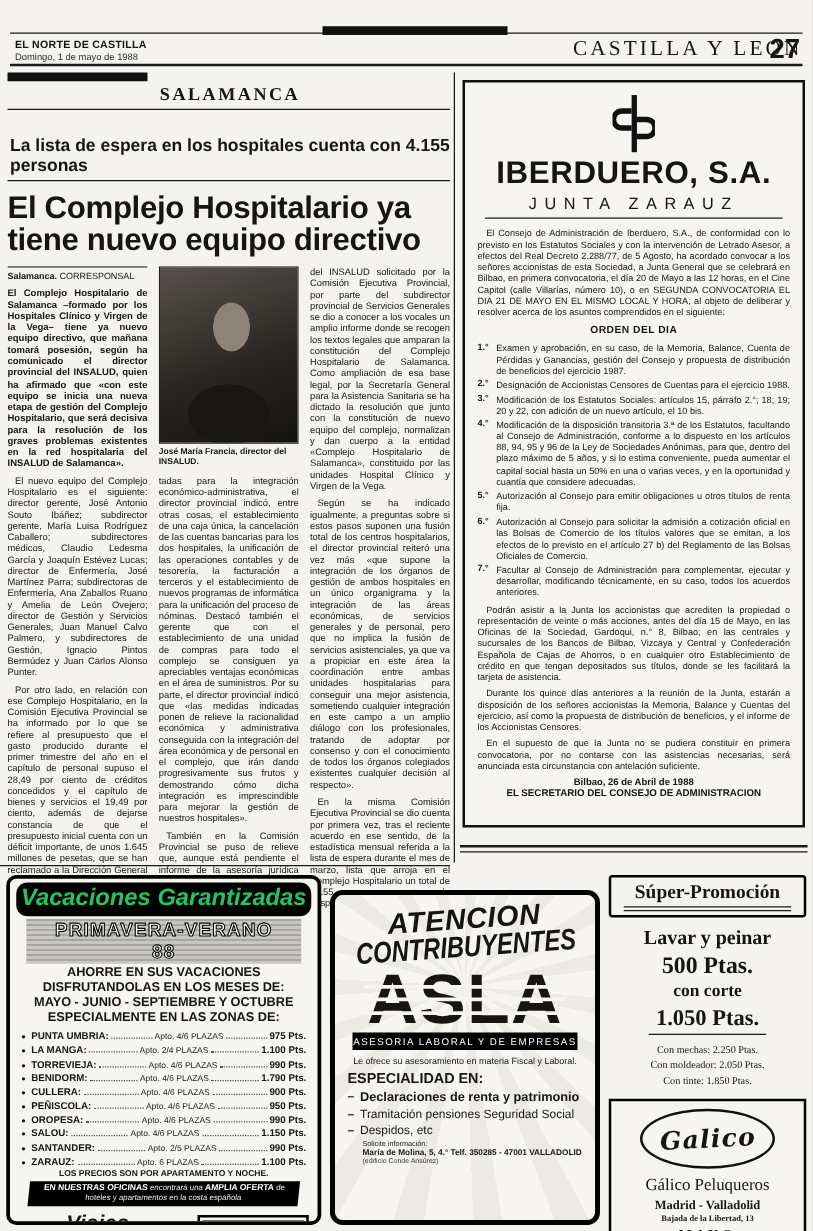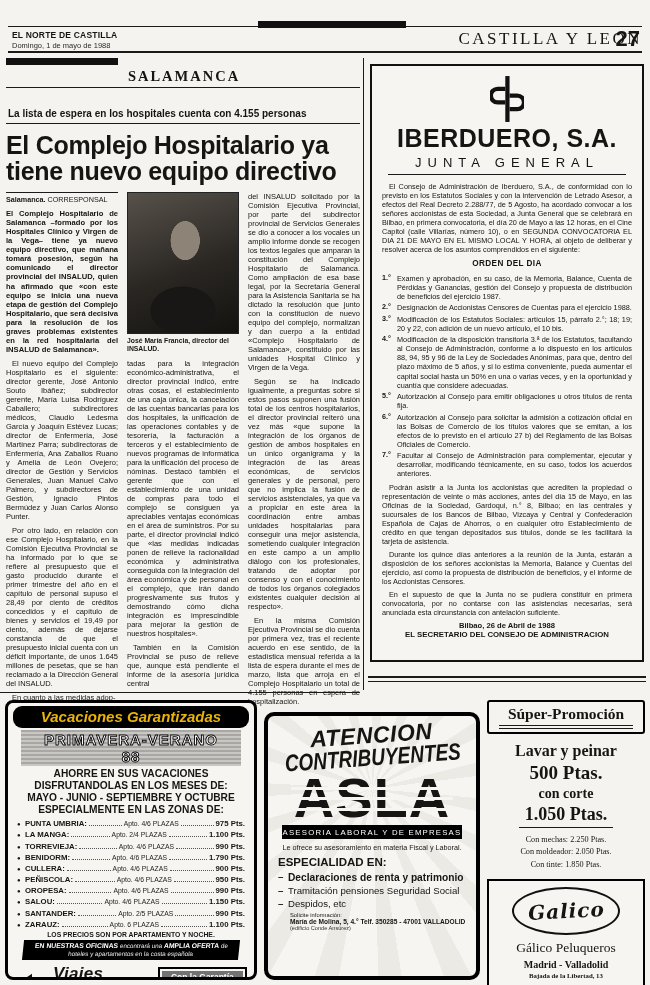--- a/index.html
+++ b/index.html
@@ -14,21 +14,21 @@
   .m-section{position:absolute;left:0;right:0;top:9px;text-align:right;
              font-family:"Liberation Serif",serif;font-size:17px;letter-spacing:2.5px;}
   .m-page{position:absolute;right:2px;top:6px;font-size:22px;font-weight:bold;}
   .masthead .botline1{position:absolute;left:0;right:0;top:31px;height:2px;background:#1a1a1a;}
   
   .article{position:absolute;left:6px;top:58px;width:354px;}
   .kick-bar{width:112px;height:7px;background:#111;}
   .kicker{font-family:"Liberation Serif",serif;font-weight:bold;font-size:14.5px;
           letter-spacing:2px;margin:3px 0 2px 2px;text-align:center;}
   .kick-rule{height:1px;background:#1a1a1a;margin-bottom:4px;}
-  .subhead{font-size:10px;font-weight:bold;margin:20px 0 4px 2px;}
+  .subhead{font-size:14px;font-weight:bold;margin:20px 0 4px 2px;}
   .sub-rule{height:1px;background:#1a1a1a;}
   .headline{font-size:25px;font-weight:bold;line-height:1.04;letter-spacing:-.3px;
             margin:8px 0 8px 0;}
   .cols{display:flex;gap:9px;height:540px;overflow:hidden;}
   .col{width:112px;font-size:7.5px;line-height:1.2;text-align:justify;overflow:hidden;}
   .byline{border-top:1px solid #1a1a1a;padding-top:3px;font-size:7.2px;margin-bottom:4px;}
   .byline b{font-weight:bold;}
   .lead{font-weight:bold;font-size:7.6px;}
   .col p{margin:0 0 5px 0;text-indent:6px;}
   .col p.noind{text-indent:0;}
@@ -54,22 +54,22 @@
   .orden .it{display:flex;margin-bottom:2.5px;}
   .orden .num{flex:0 0 15px;font-weight:bold;font-size:7.2px;}
   .orden .txt{flex:1;font-size:7.3px;line-height:1.24;text-align:justify;}
   .iber-date{text-align:center;font-weight:bold;font-size:7.6px;margin-top:4px;}
   .iber-sign{text-align:center;font-weight:bold;font-size:7.8px;}
   .iber-underrule{position:absolute;left:368px;top:676px;width:278px;height:2px;background:#1a1a1a;}
   .iber-underrule2{position:absolute;left:368px;top:681px;width:278px;height:1px;background:#1a1a1a;}
   
   .vac{position:absolute;left:5px;top:700px;width:252px;height:280px;border:3px solid #000;
        border-radius:8px;box-sizing:border-box;background:#f6f5f1;padding:3px 5px;overflow:hidden;}
-  .vac-title{background:#000;color:#eab308;border-radius:9px;text-align:center;font-weight:bold;
-             font-style:italic;font-size:15px;padding:2px 0 3px 0;}
+  .vac-title{background:#000;color:#22c55e;border-radius:9px;text-align:center;font-weight:bold;
+             font-style:italic;font-size:19px;padding:2px 0 3px 0;}
   .vac-season{margin:2px 8px;background:repeating-linear-gradient(180deg,#a9a7a3 0 2px,#c9c7c3 2px 4px);
               color:#fff;-webkit-text-stroke:.9px #000;text-align:center;font-weight:bold;
               font-size:15px;letter-spacing:1px;padding:1px 16px;}
   .vac-promo{text-align:center;font-weight:bold;font-size:10.2px;line-height:1.18;margin:2px 0 3px 0;}
   .vac-list{margin:0 4px;}
   .vac-row{display:flex;align-items:baseline;font-size:7.4px;margin-bottom:2.2px;}
   .vac-row .b{flex:0 0 8px;font-size:6px;}
   .vac-row .n{font-weight:bold;font-size:7.8px;}
   .vac-row .dots{flex:1;border-bottom:1px dotted #555;margin:0 2px;min-width:6px;}
   .vac-row .a{font-size:6.8px;color:#222;}
@@ -184,21 +184,21 @@
 
   <div class="iber">
     <div class="iber-logo">
       <svg width="34" height="46" viewBox="0 0 40 54">
         <rect x="18" y="0" width="5" height="54" fill="#111"></rect>
         <path d="M18 15 H9 a8 8 0 0 0 0 16 h9" fill="none" stroke="#111" stroke-width="5"></path>
         <path d="M23 23 H32 a8 8 0 0 1 0 16 h-9" fill="none" stroke="#111" stroke-width="5"></path>
       </svg>
     </div>
     <div class="iber-title">IBERDUERO, S.A.</div>
-    <div class="iber-sub">JUNTA GENERAL</div>
+    <div class="iber-sub">JUNTA ZARAUZ</div>
     <div class="iber-body">
       <p>El Consejo de Administración de Iberduero, S.A., de conformidad con lo previsto en los Estatutos Sociales y con la intervención de Letrado Asesor, a efectos del Real Decreto 2.288/77, de 5 Agosto, ha acordado convocar a los señores accionistas de esta Sociedad, a Junta General que se celebrará en Bilbao, en primera convocatoria, el día 20 de Mayo a las 12 horas, en el Cine Capitol (calle Villarías, número 10), o en SEGUNDA CONVOCATORIA EL DIA 21 DE MAYO EN EL MISMO LOCAL Y HORA, al objeto de deliberar y resolver acerca de los asuntos comprendidos en el siguiente:</p>
       <div class="orden-title">ORDEN DEL DIA</div>
       <div class="orden">
         <div class="it">
           <span class="num">1.°</span>
           <span class="txt">Examen y aprobación, en su caso, de la Memoria, Balance, Cuenta de Pérdidas y Ganancias, gestión del Consejo y propuesta de distribución de beneficios del ejercicio 1987.</span>
         </div>
         <div class="it">
           <span class="num">2.°</span>

